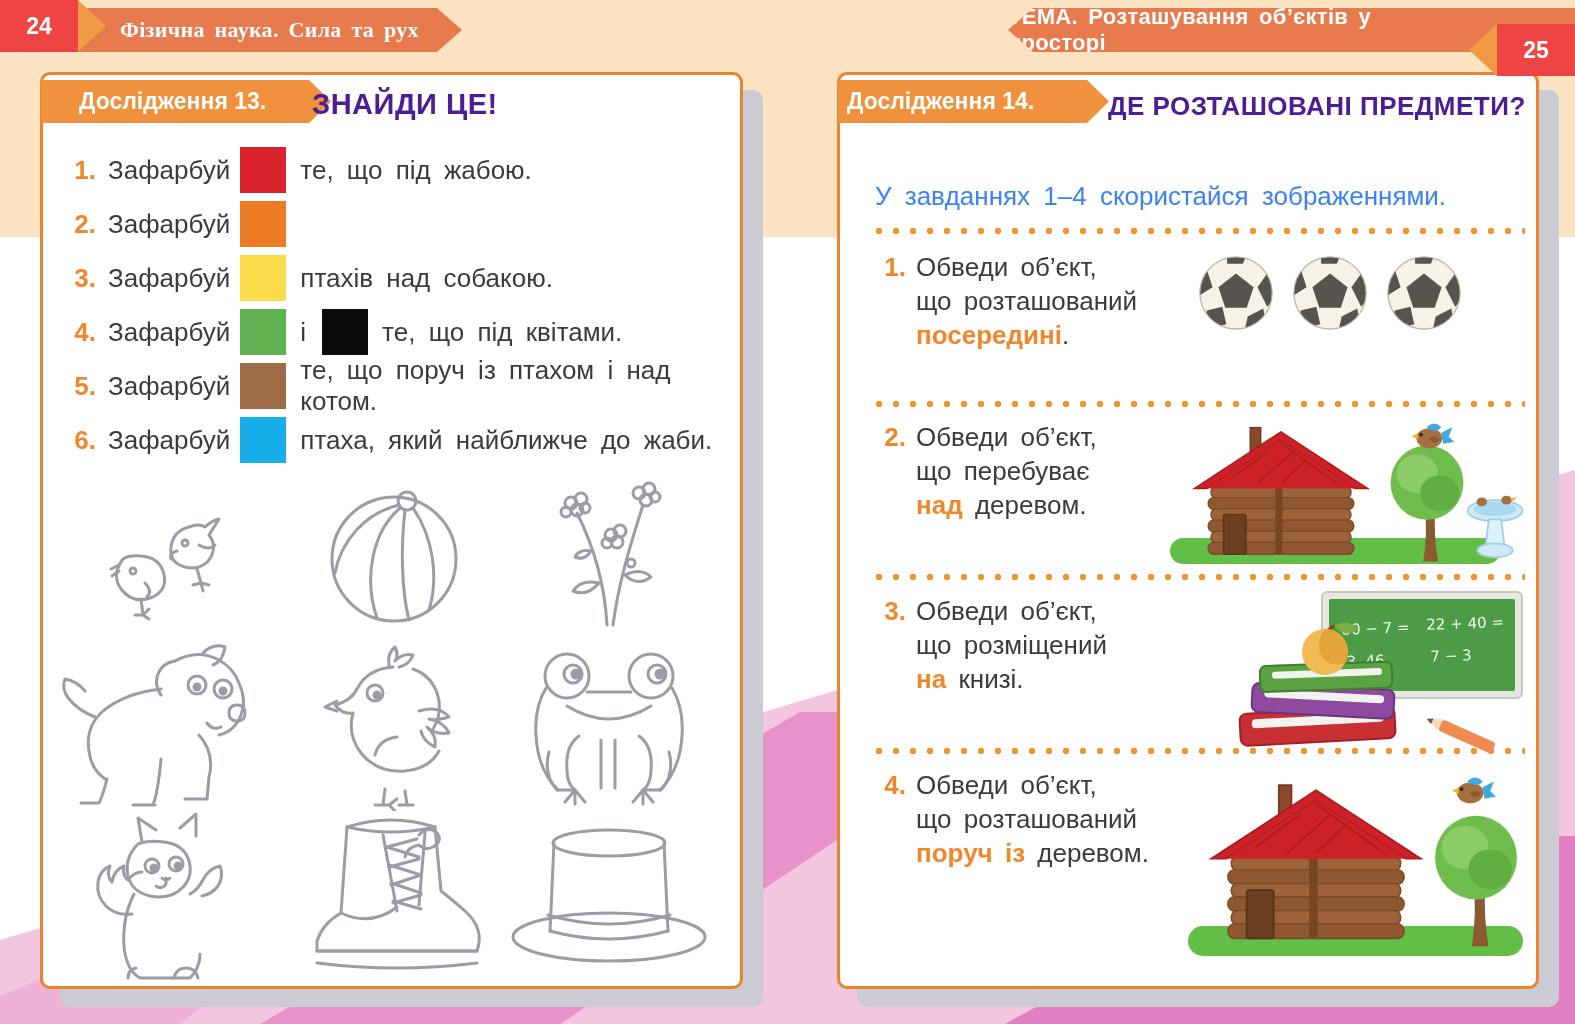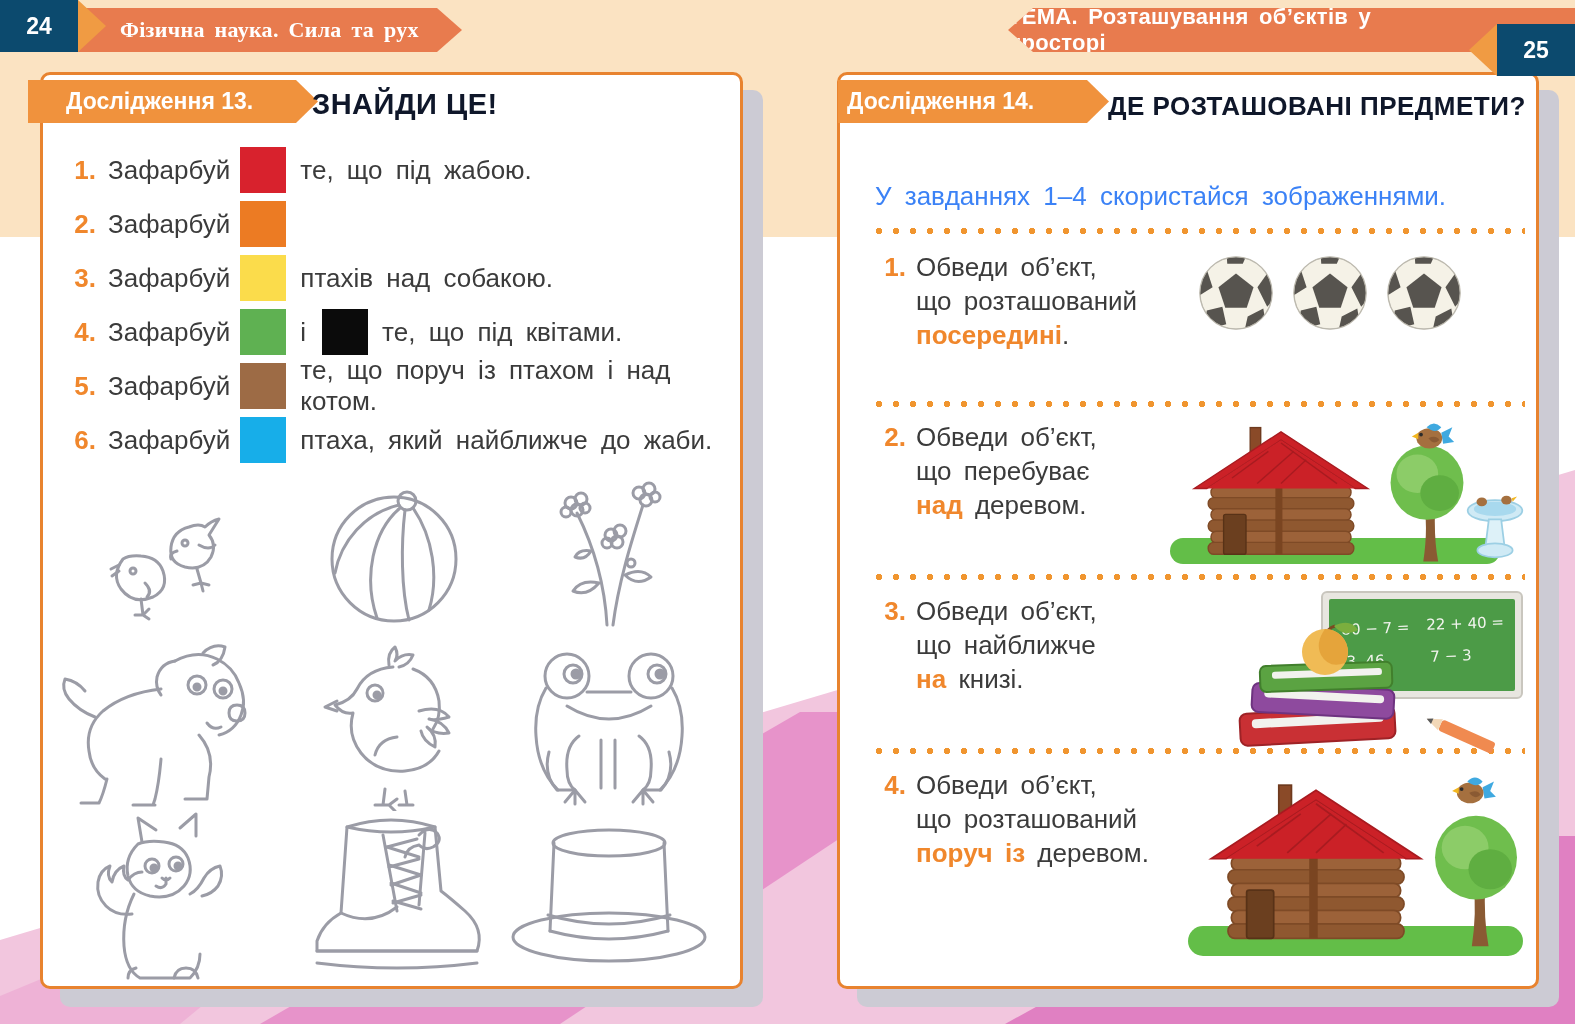--- a/index.html
+++ b/index.html
@@ -10,40 +10,40 @@
     -webkit-font-smoothing:antialiased;
   }
   .abs{position:absolute;}
   
   #peach-band{left:0;top:0;width:1575px;height:237px;background:#fbe3c2;}
   #bg-pink{left:0;top:0;width:1575px;height:1024px;pointer-events:none;}
   
   .top-banner{top:8px;height:44px;background:#e87b4e;color:#fff;display:flex;align-items:center;z-index:5;}
   #banner-left{left:0;width:462px;clip-path:polygon(0 0,437px 0,462px 50%,437px 100%,0 100%);}
   #banner-right{left:1008px;width:567px;clip-path:polygon(0 50%,25px 0,100% 0,100% 100%,25px 100%);justify-content:flex-end;}
-  .corner-block{top:0px;height:52px;background:#0c4a6e;z-index:6;display:flex;align-items:center;justify-content:center;color:#fff;font-weight:bold;font-size:23px;}
+  .corner-block{top:0px;height:52px;background:#ef4444;z-index:6;display:flex;align-items:center;justify-content:center;color:#fff;font-weight:bold;font-size:23px;}
   #corner-left{left:0;width:78px;}
   #corner-left:after{content:"";position:absolute;left:78px;top:0;border-top:26px solid transparent;border-bottom:26px solid transparent;border-left:28px solid #f09b43;}
   #corner-right{left:1497px;width:78px;margin-top:24px;}
   #corner-right:after{content:"";position:absolute;right:78px;top:0;border-top:26px solid transparent;border-bottom:26px solid transparent;border-right:28px solid #f09b43;}
   .banner-text{font-weight:bold;font-size:22px;letter-spacing:.3px;word-spacing:4px;}
   #banner-left .banner-text{margin-left:120px;font-family:Liberation Serif, serif;}
   #banner-right .banner-text{margin-right:100px;}
   
   .panel{top:72px;width:697px;height:911px;background:#fff;border:3px solid #e8832f;border-radius:10px;
          box-shadow:20px 18px 0 #cccbd4;z-index:4;}
   #panel-left{left:40px;}
   #panel-right{left:837px;width:696px;}
   
   .ribbon{top:80px;height:43px;background:#f0923d;color:#fff;font-weight:bold;font-size:23px;
           display:flex;align-items:center;padding-left:38px;z-index:7;
           clip-path:polygon(0 0,calc(100% - 22px) 0,100% 50%,calc(100% - 22px) 100%,0 100%);}
-  #ribbon-left{left:28px;width:252px;}
+  #ribbon-left{left:41px;width:252px;}
   #ribbon-right{left:838px;width:262px;padding-left:9px;}
-  .lesson-title{color:#0f172a;font-weight:bold;z-index:7;letter-spacing:.5px;}
+  .lesson-title{color:#4c1d95;font-weight:bold;z-index:7;letter-spacing:.5px;}
   #title-left{left:312px;top:88px;font-size:29px;}
   #title-right{left:1108px;top:91px;font-size:26px;}
   
   .task-row{left:62px;width:660px;height:48px;display:flex;align-items:center;z-index:7;font-size:26px;color:#3b3b3b;word-spacing:6px;}
   .task-num{color:#f0872c;font-weight:bold;width:34px;text-align:right;margin-right:12px;flex:none;}
   .swatch{width:46px;height:46px;margin:0 14px 0 10px;flex:none;}
   .mid-word{margin-right:6px;}
   
   #drawing-grid{left:55px;top:470px;width:660px;height:505px;display:grid;
     grid-template-columns:1fr 1fr 1fr;grid-template-rows:168px 176px 161px;z-index:7;
@@ -287,21 +287,21 @@
   <span>
     <span>Обведи об’єкт,</span><br>
     <span>що перебуває</span><br>
     <span class="kw">над</span><span> деревом.</span>
   </span>
 </div>
 <div class="abs rtask" style="top:594px">
   <span class="task-num">3.</span>
   <span>
     <span>Обведи об’єкт,</span><br>
-    <span>що найближче</span><br>
+    <span>що розміщений</span><br>
     <span class="kw">на</span><span> книзі.</span>
   </span>
 </div>
 <div class="abs rtask" style="top:768px">
   <span class="task-num">4.</span>
   <span>
     <span>Обведи об’єкт,</span><br>
     <span>що розташований</span><br>
     <span class="kw">поруч із</span><span> деревом.</span>
   </span>

